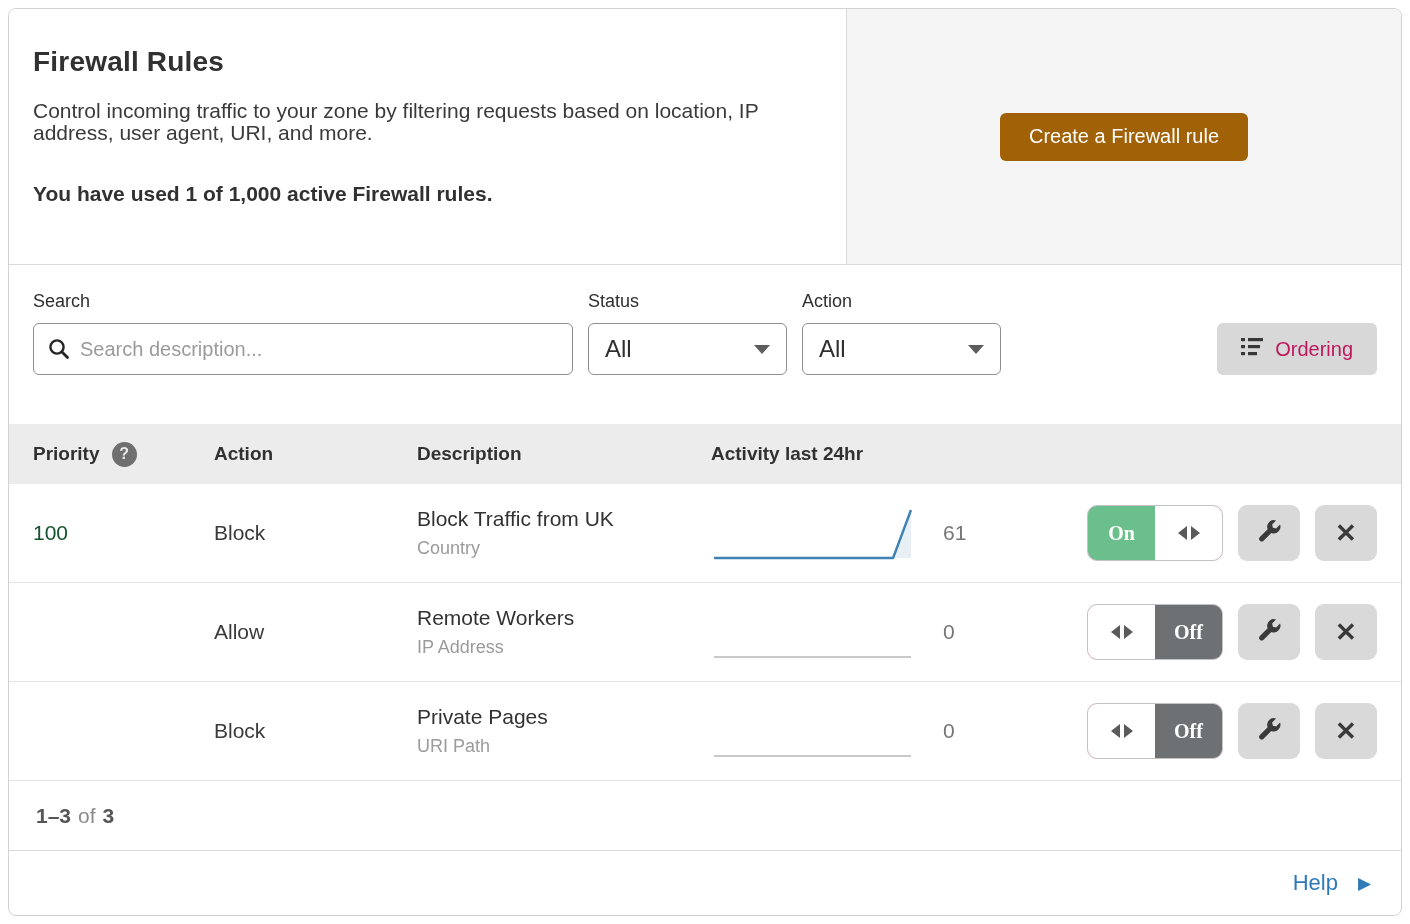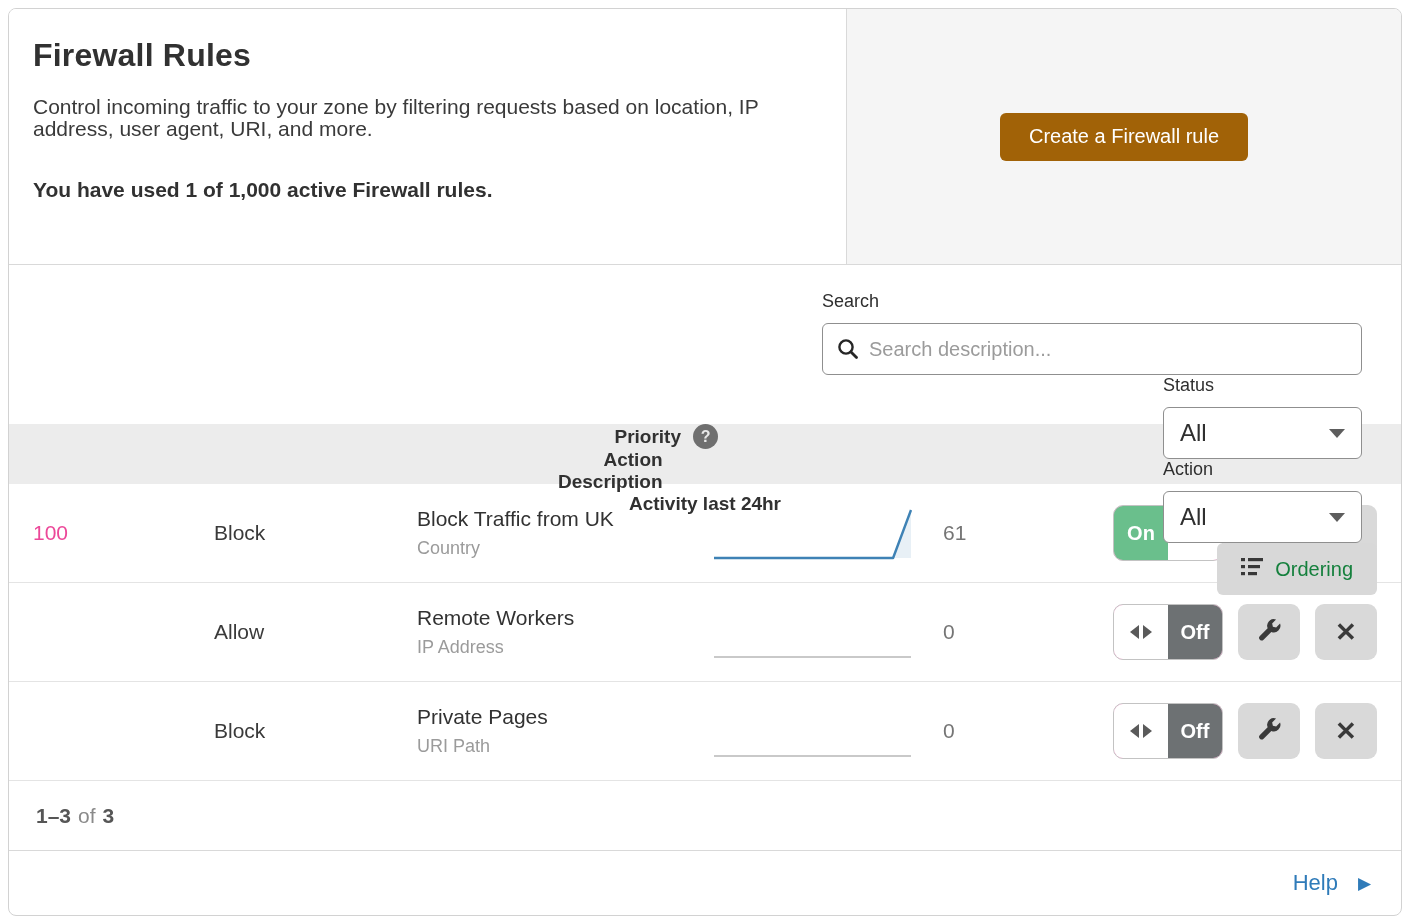--- a/index.html
+++ b/index.html
@@ -11,86 +11,86 @@
   .card {
     position: absolute; left: 8px; top: 8px; width: 1394px; height: 908px;
     border: 1px solid #d2d2d2; border-radius: 8px; overflow: hidden; background: #fff;
   }
 
   
   .hdr { display: flex; height: 256px; border-bottom: 1px solid #d9d9d9; }
   .hdr-left { width: 837px; padding: 28px 24px 0 24px; background: #fff; }
   .hdr-right { flex: 1; background: #f5f5f5; border-left: 1px solid #d9d9d9;
     display: flex; align-items: center; justify-content: center; }
-  .title { font-size: 32px; font-weight: bold; color: #313131; letter-spacing: .2px; }
+  .title { font-size: 28px; font-weight: bold; color: #313131; letter-spacing: .2px; margin-top: 9px; }
   .desc { margin-top: 22px; font-size: 21px; line-height: 22px; color: #3a3a3a; max-width: 770px; }
   .usage { margin-top: 38px; font-size: 21px; font-weight: bold; color: #313131; }
   .create-btn {
     background: #a16207; color: #fff; font-size: 20px; border: none; cursor: pointer;
     padding: 0 29px; height: 48px; border-radius: 6px; font-family: inherit;
   }
 
   
   .filters { position: relative; height: 159px; padding: 26px 24px 0 24px; }
   .f-label { font-size: 18px; color: #2f2f2f; margin-bottom: 11px; }
-  .f-row { display: flex; align-items: flex-end; flex-direction: column; }
+  .f-row { display: flex; align-items: flex-end; }
   .f-group { margin-right: 15px; }
   .search-wrap { position: relative; width: 540px; border-radius: 14px; }
   .search-input {
     width: 100%; height: 52px; border: 1px solid #8f8f8f; border-radius: 6px;
     padding: 0 14px 0 46px; font-size: 20px; font-family: inherit; color: #333; outline: none;
   }
   .search-input::placeholder { color: #9b9b9b; }
   .search-icon { position: absolute; left: 14px; top: 14px; }
   .select {
     width: 199px; height: 52px; border: 1px solid #8f8f8f; border-radius: 6px;
     display: flex; align-items: center; padding: 0 16px; font-size: 24px; color: #2f2f2f;
     cursor: pointer; background: #fff; justify-content: space-between;
   }
   .caret { width: 0; height: 0; border-left: 8px solid transparent;
     border-right: 8px solid transparent; border-top: 9px solid #5d5d5d; }
   .ordering-btn {
     margin-left: auto; height: 52px; padding: 0 24px; background: #d8d8d8; border: none;
-    border-radius: 6px; font-size: 20px; color: #15803d; font-family: inherit;
+    border-radius: 6px; font-size: 20px; color: #be185d; font-family: inherit;
     display: flex; align-items: center; gap: 12px; cursor: pointer;
   }
 
   
   .thead {
     height: 60px; background: #ececec; display: flex; align-items: center;
-    padding: 0 24px; font-size: 19px; font-weight: bold; color: #313131; flex-direction: column;
+    padding: 0 24px; font-size: 19px; font-weight: bold; color: #313131;
   }
   .col-priority { width: 181px; display: flex; align-items: center; gap: 12px; }
   .col-action   { width: 203px; }
   .col-desc     { width: 294px; }
   .help-circle {
     width: 25px; height: 25px; border-radius: 50%; background: #6f6f6f; color: #e9e9e9;
     font-size: 16px; font-weight: bold; display: inline-flex; align-items: center;
     justify-content: center; cursor: pointer;
   }
   .trow {
     height: 99px; display: flex; align-items: center; padding: 0 24px;
     border-bottom: 1px solid #e4e4e4; background: #fff;
   }
-  .cell-priority { width: 181px; font-size: 21px; color: #ec4899; }
+  .cell-priority { width: 181px; font-size: 21px; color: #14532d; }
   .cell-action   { width: 203px; font-size: 21px; color: #3a3a3a; }
   .cell-desc     { width: 294px; }
   .desc-title { font-size: 21px; color: #323232; }
   .desc-sub   { font-size: 18px; color: #9b9b9b; margin-top: 7px; }
   .spark { width: 205px; height: 60px; }
   .spark-path { fill: none; stroke: #3e82b5; stroke-width: 2.4; stroke-linejoin: round; }
   .spark-fill { fill: rgba(62, 130, 181, 0.12); stroke: none; }
   .spark.idle .spark-path { stroke: #c9c9c9; stroke-width: 1.8; }
   .spark.idle .spark-fill { fill: none; }
   .cell-count { margin-left: 27px; width: 44px; font-size: 21px; color: #757575; }
   .controls { margin-left: auto; display: flex; align-items: center; gap: 15px; }
 
   .toggle {
-    width: 110px; height: 56px; border: 1px solid #c3c3c3; border-radius: 10px;
-    display: flex; overflow: hidden; cursor: pointer; background: #f9a8d4;
+    width: 136px; height: 56px; border: 1px solid #c3c3c3; border-radius: 10px;
+    display: flex; overflow: hidden; cursor: pointer; background: #f9a8d4; font-family: Liberation Serif, serif;
   }
   .tg-seg { flex: 1; display: flex; align-items: center; justify-content: center;
     font-size: 20px; font-weight: bold; }
   .tg-on  { background: #6abf8c; color: #fff; }
   .tg-off { background: #6d7173; color: #fff; }
   .tg-handle { background: #fff; gap: 4px; }
   .tri-l { width: 0; height: 0; border-top: 7px solid transparent;
     border-bottom: 7px solid transparent; border-right: 9px solid #5a5a5a; }
   .tri-r { width: 0; height: 0; border-top: 7px solid transparent;
     border-bottom: 7px solid transparent; border-left: 9px solid #5a5a5a; }

